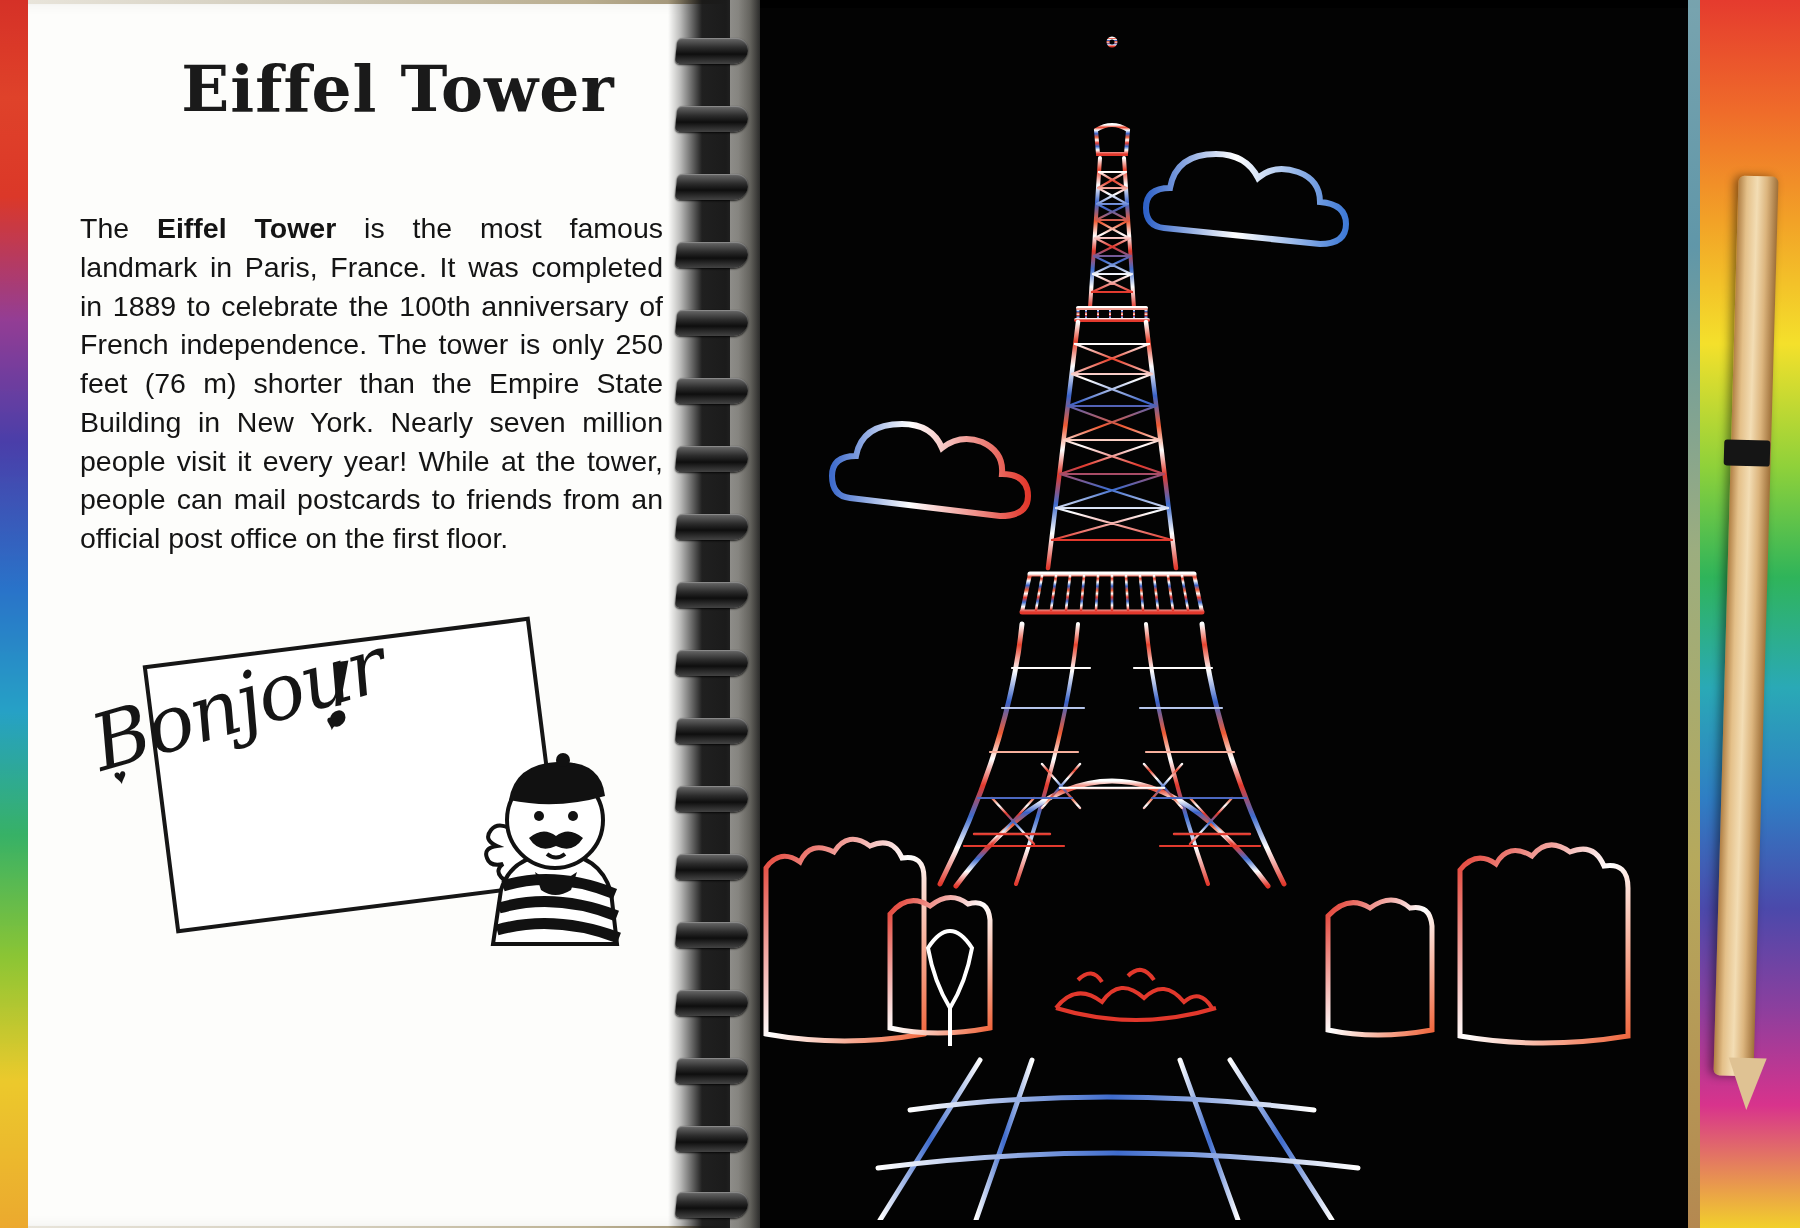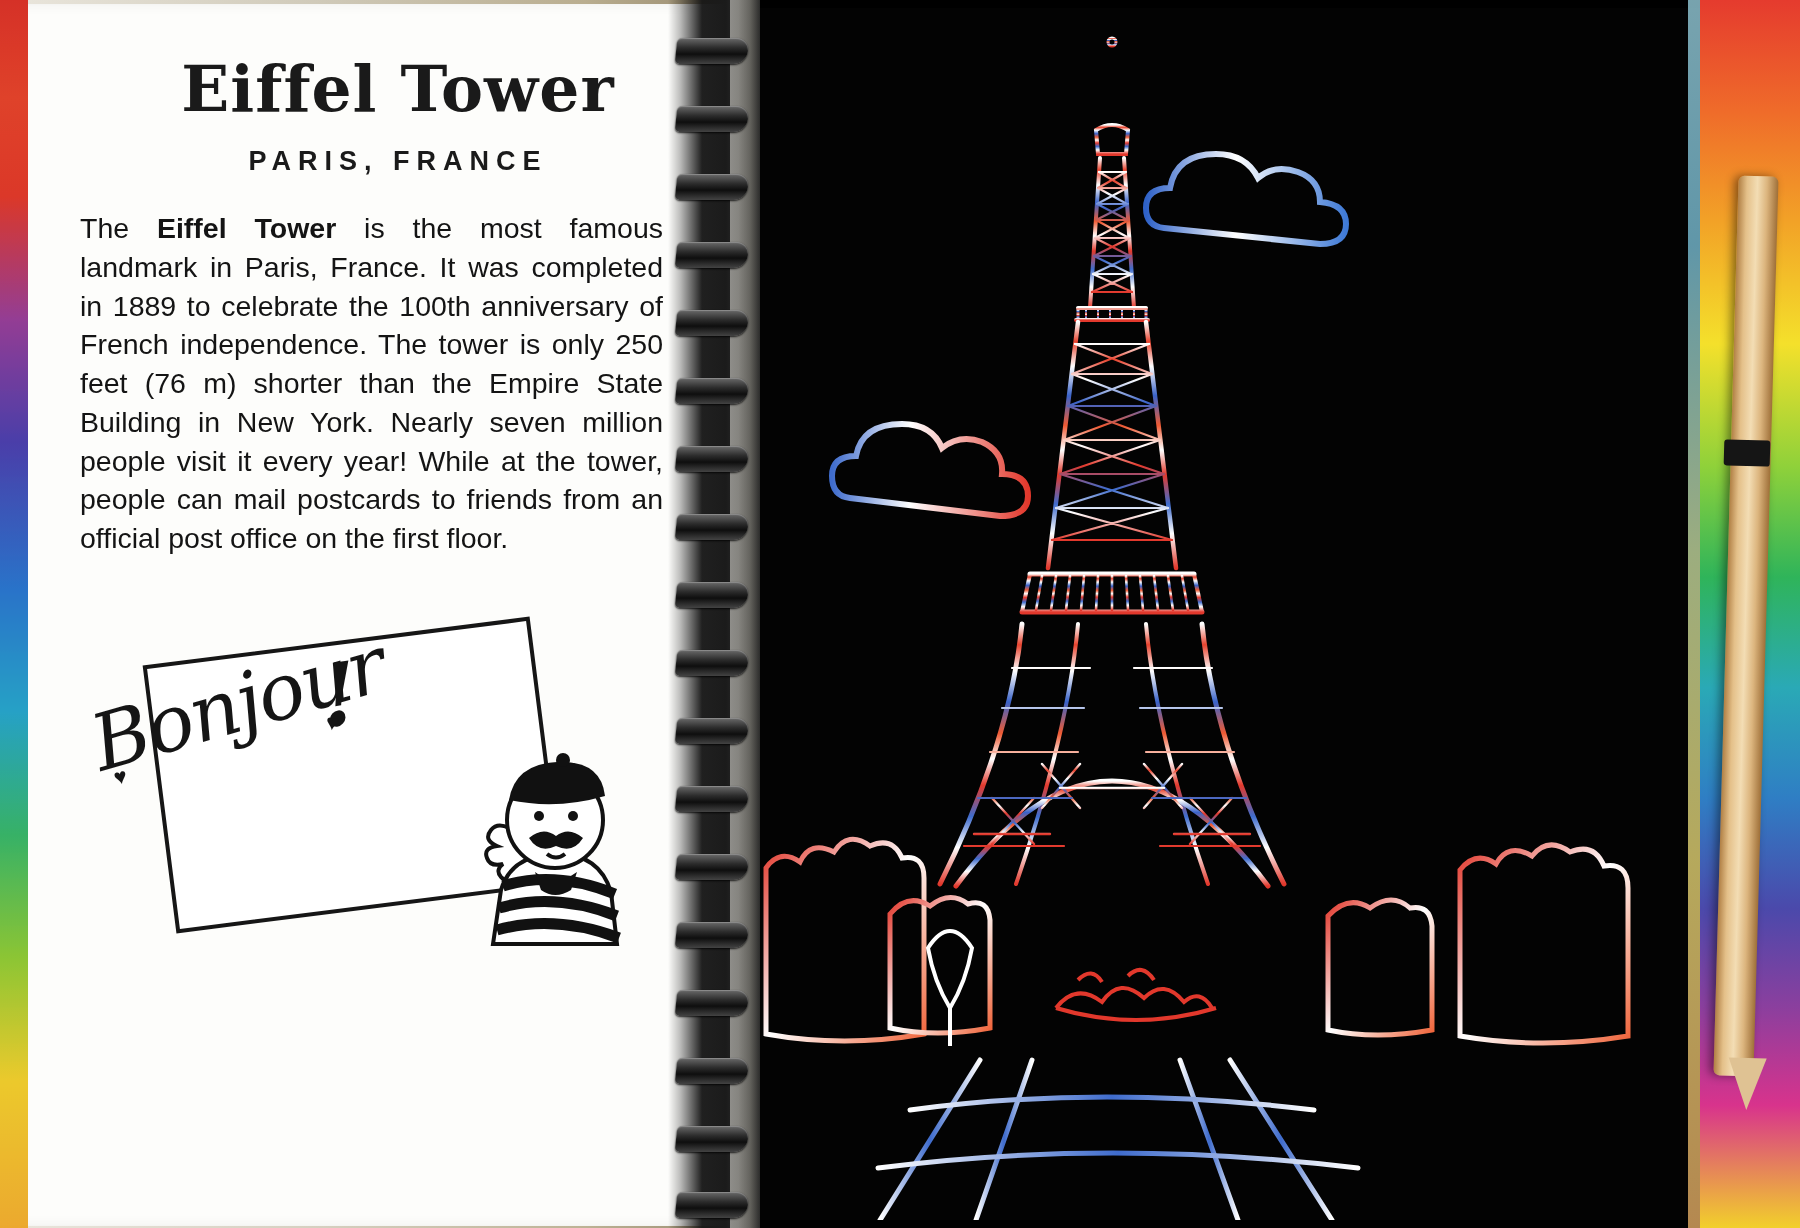--- a/index.html
+++ b/index.html
@@ -252,21 +252,20 @@
 <div id="scene">
 
   <div class="bleed-left-top"></div>
   <div class="left-edge-strip"></div>
   <div class="page-top-sliver"></div>
   <div class="page-bottom-sliver"></div>
 
   <div class="left-page">
 
     <div class="title">Eiffel Tower</div>
-    <div class="subtitle">PARIS, FRANCE</div>
 
     <div class="body-text">
       <span>The </span><b>Eiffel Tower</b><span> is the most famous landmark in Paris, France. It was completed in 1889 to celebrate the 100th anniversary of French independence. The tower is only 250 feet (76 m) shorter than the Empire State Building in New York. Nearly seven million people visit it every year! While at the tower, people can mail postcards to friends from an official post office on the first floor.</span>
     </div>
 
     <div class="postcard-wrap">
       <div class="postcard"></div>
     </div>
 
     <div class="bonjour">Bonjour</div>

